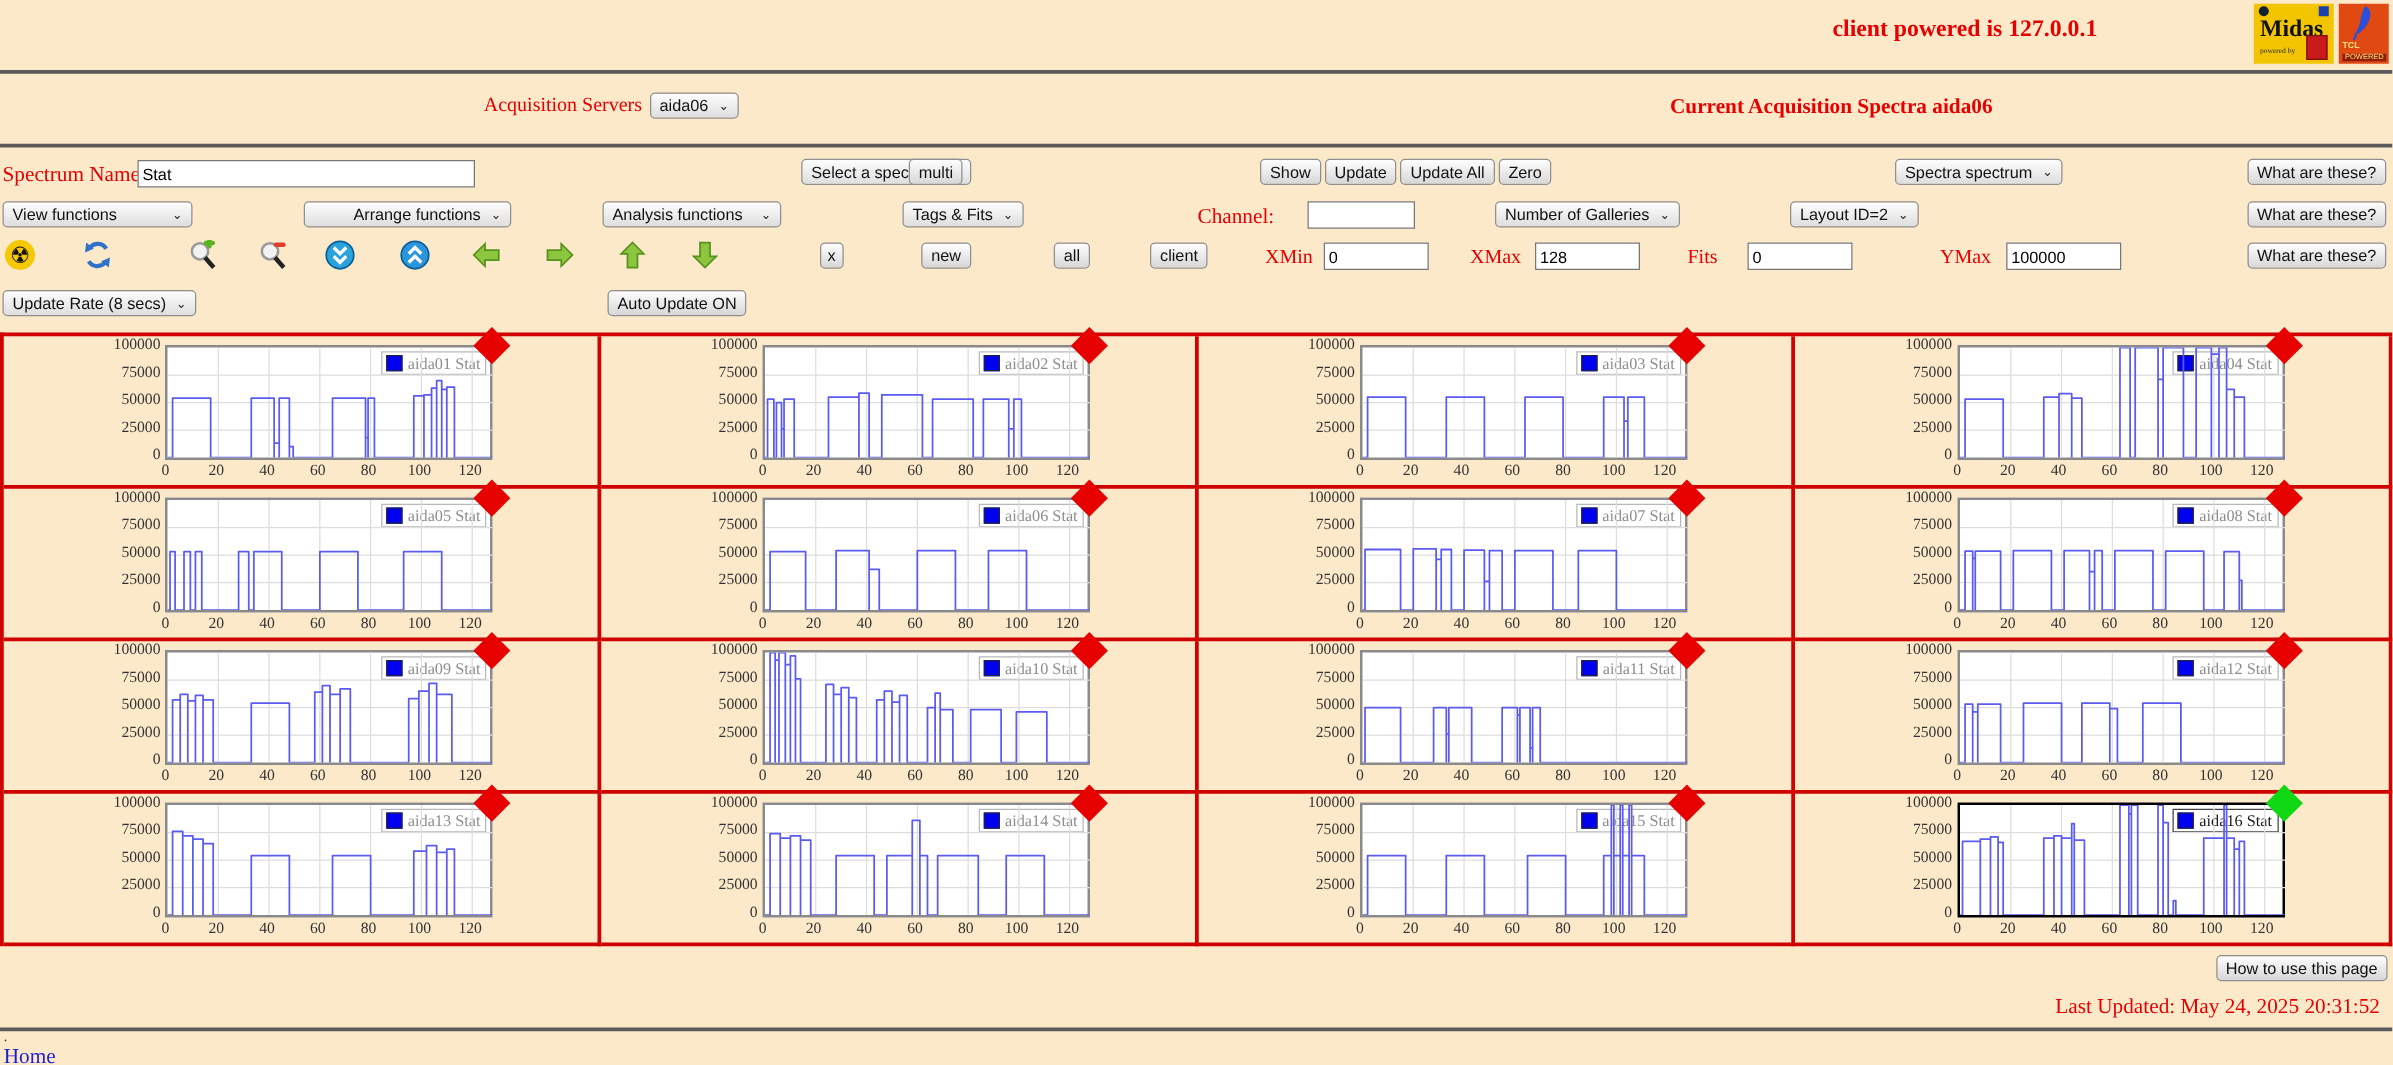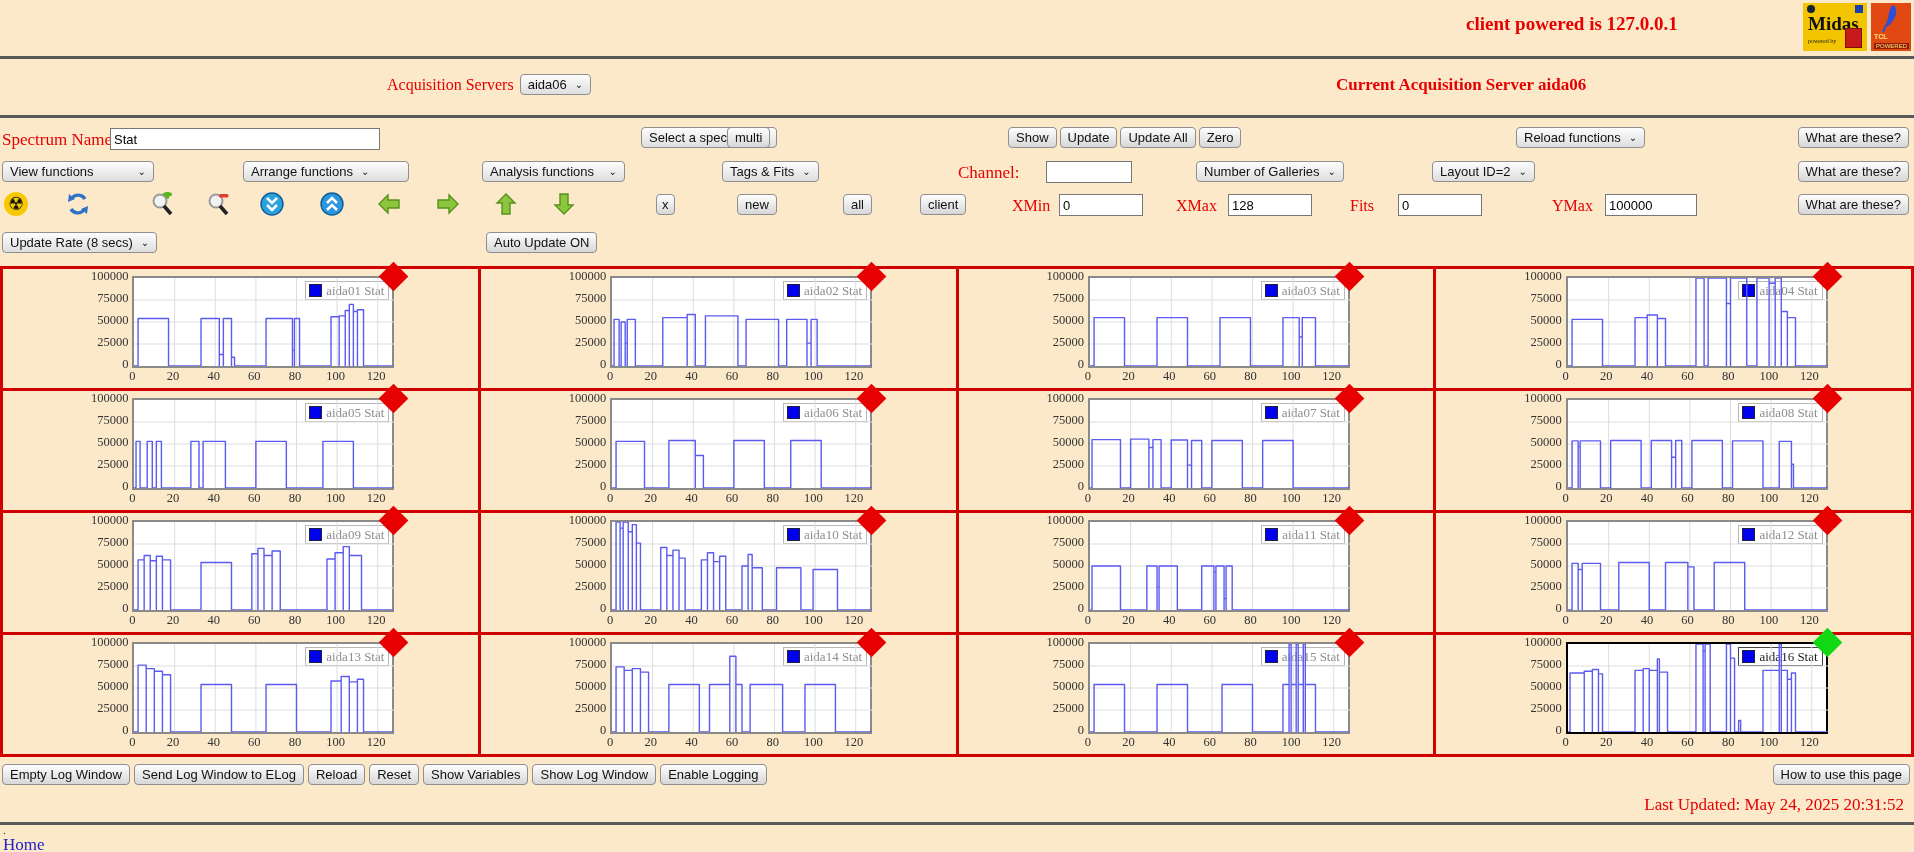--- a/index.html
+++ b/index.html
@@ -96,51 +96,51 @@
 
 
 <div id="acq-row">
   <div id="acq-group">
     <span class="rlabel">Acquisition Servers</span>
     <span class="sel">
       <span>aida06</span>
       <span class="chev">⌄</span>
     </span>
   </div>
-  <div id="current-server">Current Acquisition Server aida06</div>
+  <div id="current-server">Current Acquisition Spectra aida06</div>
 </div>
 <div class="hr"></div>
 
 
 <div id="controls">
 
   <span class="abs rlabel-lg" style="left:2px;top:12px">Spectrum Name:</span>
   <input class="abs inp" style="left: 110px; top: 10px; width: 262px;" value="Stat">
   <span class="abs sel" style="left:641px;top:9px">
     <span>Select a spectrum</span>
     <span class="chev">⌄</span>
   </span>
   <span class="abs btn" style="left:727px;top:9px">multi</span>
   <div class="abs" style="left:1008px;top:9px;display:flex;gap:3px">
     <span class="btn">Show</span>
     <span class="btn">Update</span>
     <span class="btn">Update All</span>
     <span class="btn">Zero</span>
   </div>
   <span class="abs sel" style="left:1516px;top:9px">
-    <span>Reload functions</span>
+    <span>Spectra spectrum</span>
     <span class="chev">⌄</span>
   </span>
   <span class="abs btn" style="right:5px;top:9px">What are these?</span>
 
   <span class="abs sel" style="left:2px;top:43px;width:136px;justify-content:space-between">
     <span>View functions</span>
     <span class="chev">⌄</span>
   </span>
-  <span class="abs sel" style="left:243px;top:43px;width:150px;justify-content:flex-start">
+  <span class="abs sel" style="left:243px;top:43px;width:150px;justify-content:flex-end">
     <span>Arrange functions</span>
     <span class="chev">⌄</span>
   </span>
   <span class="abs sel" style="left:482px;top:43px;width:127px;justify-content:space-between">
     <span>Analysis functions</span>
     <span class="chev">⌄</span>
   </span>
   <span class="abs sel" style="left:722px;top:43px">
     <span>Tags &amp; Fits</span>
     <span class="chev">⌄</span>
@@ -891,29 +891,20 @@
           <span style="left: 162.5px;">80</span>
           <span style="left: 203.125px;">100</span>
           <span style="left: 243.75px;">120</span>
         </div>
       </div>
     </div>
   </div>
 
 
 <div id="footer-bar">
-  <div id="log-buttons">
-    <span class="btn">Empty Log Window</span>
-    <span class="btn">Send Log Window to ELog</span>
-    <span class="btn">Reload</span>
-    <span class="btn">Reset</span>
-    <span class="btn">Show Variables</span>
-    <span class="btn">Show Log Window</span>
-    <span class="btn">Enable Logging</span>
-  </div>
   <span class="btn" id="help-button">How to use this page</span>
 </div>
 <div id="last-updated">Last Updated: May 24, 2025 20:31:52</div>
 <div class="hr" id="hr3"></div>
 <div id="dot">.</div>
 <span id="home-link">Home</span>
 
 
 
 

